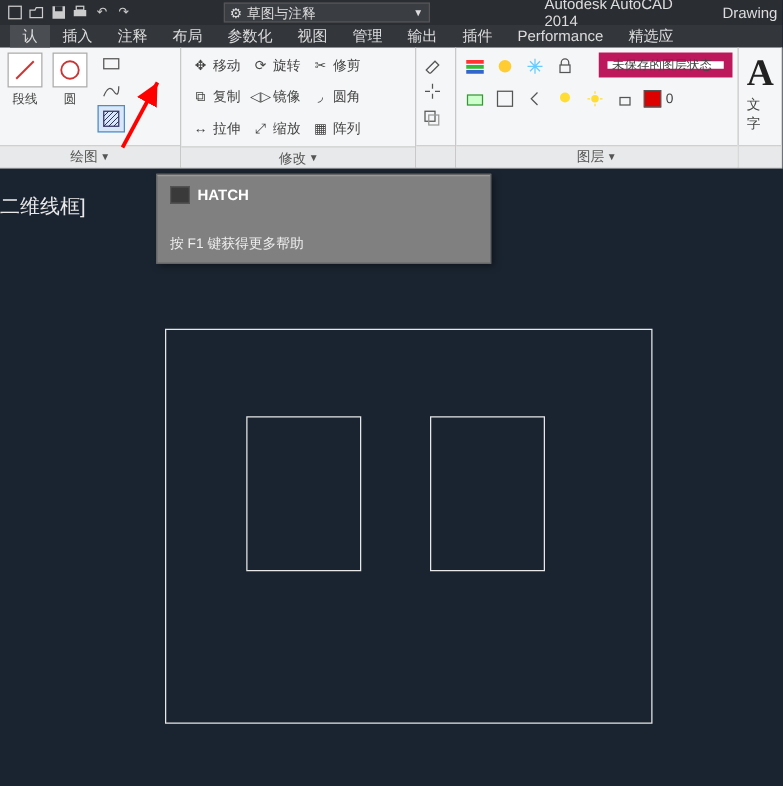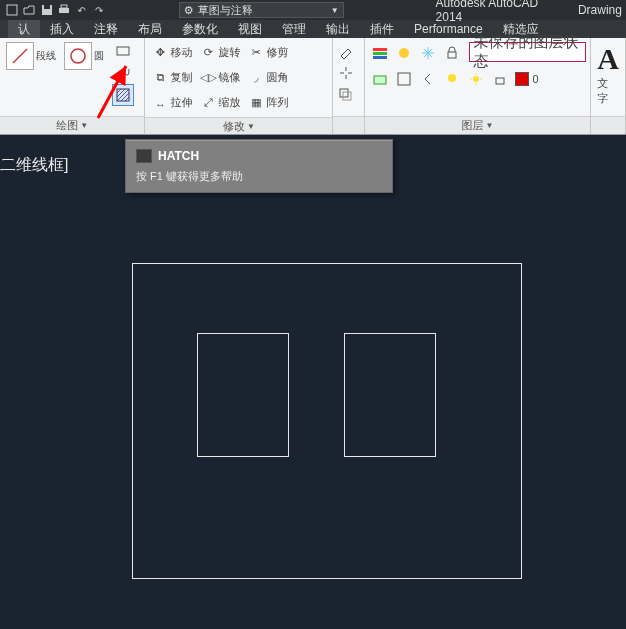--- a/index.html
+++ b/index.html
@@ -17,57 +17,57 @@
 .menubar .tab { color: #ddd; font-size: 12px; padding: 0 10px; height: 100%; display: flex; align-items: center; cursor: pointer; }
 .menubar .tab.active { background: #4a4d52; }
 
 .ribbon { height: 97px; background: #f5f6f7; display: flex; border-bottom: 1px solid #999; }
 .panel { border-right: 1px solid #c8c8c8; display: flex; flex-direction: column; position: relative; }
 .panel-body { flex: 1; display: flex; padding: 2px; }
 .panel-title { height: 18px; background: #e8e9ea; font-size: 11px; color: #555; display: flex; align-items: center; justify-content: center; gap: 2px; border-top: 1px solid #d0d0d0; }
 .panel-title .arrow { font-size: 8px; }
 
 .draw-panel { width: 150px; }
-.draw-big { display: flex; flex-direction: row; align-items: center; padding: 2px 4px; gap: 2px; }
+.draw-big { display: flex; flex-direction: column; align-items: center; padding: 2px 4px; gap: 2px; }
 .draw-big .icon-box { width: 28px; height: 28px; border: 1px solid #aaa; display: flex; align-items: center; justify-content: center; background: #fff; }
 .draw-big .label { font-size: 10px; color: #444; }
 .draw-small { width: 22px; height: 22px; display: flex; align-items: center; justify-content: center; border: 1px solid transparent; }
 .draw-small.highlighted { border: 1px solid #4c8cc8; background: #d8e8f8; }
 .draw-col { display: flex; flex-direction: column; align-items: center; }
 
 .modify-panel { width: 194px; }
 .modify-row { display: flex; align-items: center; height: 25px; gap: 2px; padding: 0 2px; }
 .modify-btn { display: flex; align-items: center; gap: 2px; padding: 0 3px; height: 22px; font-size: 11px; color: #444; cursor: pointer; }
 .modify-btn .icon { width: 16px; height: 16px; display: flex; align-items: center; justify-content: center; }
 .modify-icon-only { width: 22px; height: 22px; display: flex; align-items: center; justify-content: center; cursor: pointer; }
 
 .layers-panel { width: 234px; }
 .layers-top { display: flex; padding: 2px; gap: 2px; }
 .layer-icon { width: 22px; height: 22px; display: flex; align-items: center; justify-content: center; cursor: pointer; }
-.layer-dropdown { flex: 1; border: 1px solid #be185d; height: 20px; background: #fff; display: flex; align-items: center; padding: 0 4px; font-size: 15px; color: #444; margin-left: 4px; }
+.layer-dropdown { flex: 1; border: 7px solid #be185d; height: 20px; background: #fff; display: flex; align-items: center; padding: 0 4px; font-size: 10px; color: #444; margin-left: 14px; }
 .layers-bottom { display: flex; padding: 2px; gap: 2px; align-items: center; }
 .layer-color { width: 14px; height: 14px; background: #d00; border: 1px solid #555; margin-left: 2px; }
 
 .annot-panel { flex: 1; }
 .annot-big { display: flex; flex-direction: column; align-items: center; padding: 4px; }
 .annot-big .big-a { font-family: "Times New Roman", serif; font-size: 30px; font-weight: bold; color: #222; line-height: 1; }
 .annot-big .label { font-size: 11px; color: #444; margin-top: 2px; }
 
 .canvas-area { position: relative; width: 100%; height: calc(100% - 135px); background: #1a2430; }
 .view-label { position: absolute; top: 20px; left: 0; color: #e8e8e8; font-size: 16px; }
 
 .red-arrow { position: absolute; top: 58px; left: 92px; pointer-events: none; }
 
 .tooltip { position: absolute; top: 139px; left: 125px; width: 268px; background: #808080; border: 1px solid #666; box-shadow: 2px 2px 6px rgba(0,0,0,0.5); z-index: 10; }
 .tooltip-top { padding: 8px 10px 10px; }
 .tooltip-title { color: #fff; font-size: 12px; font-weight: bold; margin-bottom: 6px; }
 .tooltip-desc { color: #eee; font-size: 11px; line-height: 1.4; }
 .tooltip-divider { height: 1px; background: #999; }
 .tooltip-bottom { padding: 8px 10px; }
-.tooltip-cmd { display: flex; align-items: center; gap: 6px; color: #fff; font-size: 12px; font-weight: bold; margin-bottom: 6px; }
+.tooltip-cmd { display: flex; align-items: center; gap: 6px; color: #fff; font-size: 12px; font-weight: bold; margin-bottom: 24px; }
 .tooltip-cmd .cmd-icon { width: 16px; height: 14px; background: #3a3a3a; border: 1px solid #555; }
 .tooltip-help { color: #eee; font-size: 11px; }
 
 .drawing-rect { position: absolute; border: 1px solid #e8e8e8; background: transparent; }
 
 svg { display: block; }
 </style>
 </head>
 <body>
 

